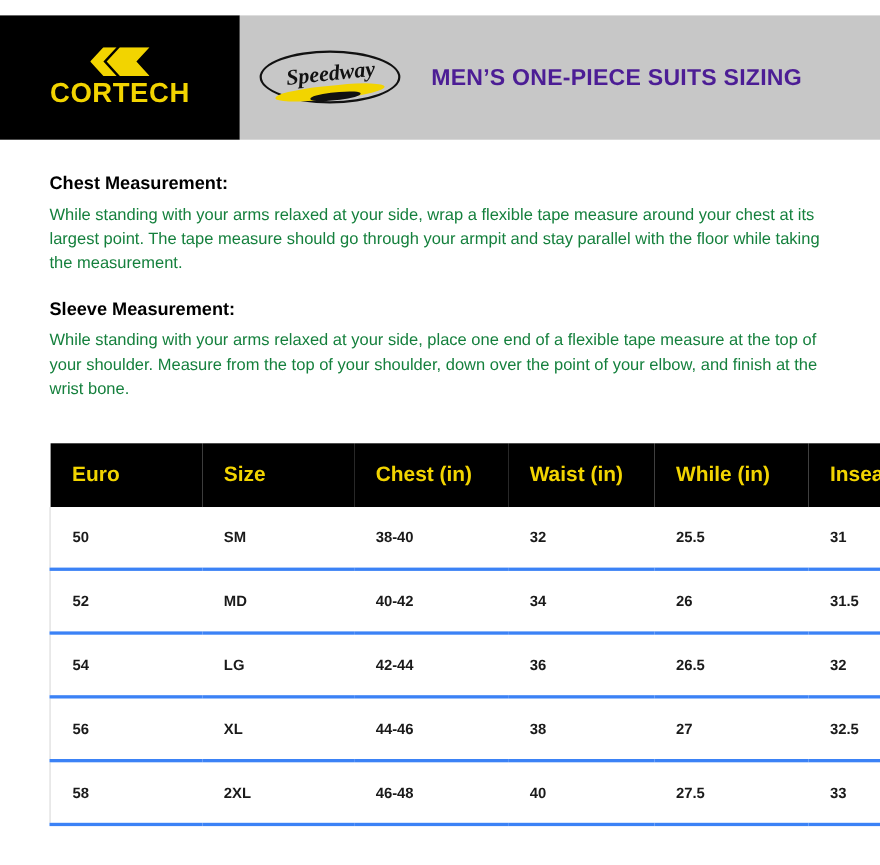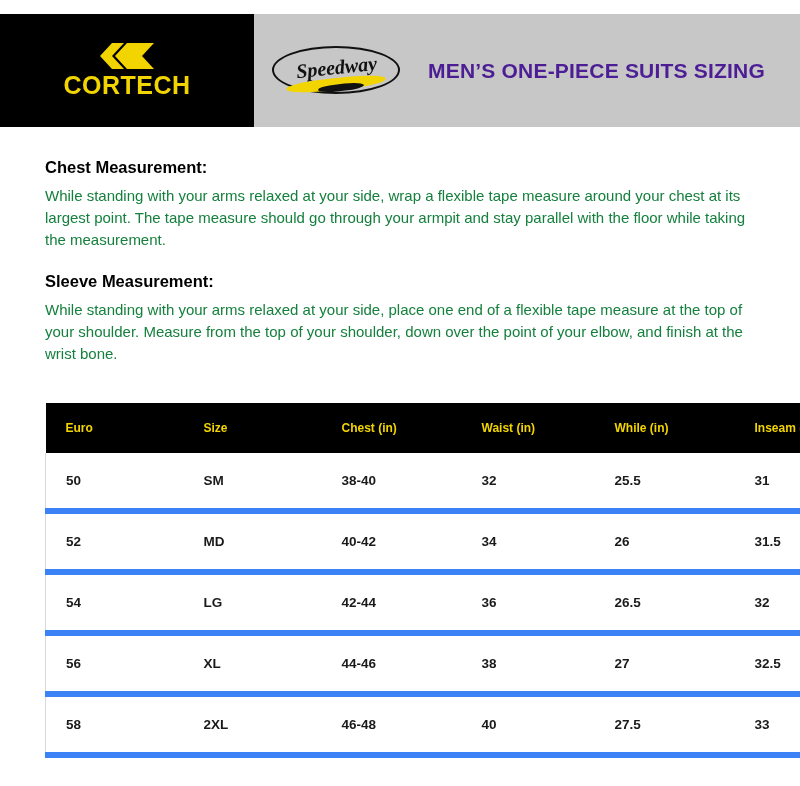--- a/index.html
+++ b/index.html
@@ -26,21 +26,21 @@
   .header {
     position: absolute;
     left: 0;
     top: 14px;
     width: 800px;
     height: 113px;
     display: flex;
     align-items: stretch;
   }
   .header-left {
-    width: 254px;
+    width: 218px;
     background: #000000;
     display: flex;
     align-items: center;
     justify-content: center;
   }
   .header-right {
     flex: 1;
     background: #c7c7c7;
     display: flex;
     align-items: center;
@@ -154,33 +154,33 @@
     width: 712px;
   }
   table.size-table {
     width: 712px;
     border-collapse: collapse;
     table-layout: fixed;
   }
   table.size-table thead th {
     background: #000000;
     color: #f2d400;
-    font-size: 12px;
+    font-size: 19px;
     font-weight: bold;
     text-align: left;
     padding: 18px 0 18px 20px;
     border: none;
   }
   table.size-table tbody td {
     font-size: 13.5px;
     color: #1a1a1a;
     font-weight: bold;
     text-align: left;
     padding: 20px 0 20px 20px;
-    border-bottom: 6px solid #3b82f6;
+    border-bottom: 3px solid #3b82f6;
     border-left: 1px solid #d9d9d9;
     border-right: 1px solid #d9d9d9;
     background: #ffffff;
   }
   table.size-table tbody tr td:first-child {
     border-left: 1px solid #d9d9d9;
   }
   table.size-table tbody tr td:not(:first-child) {
     border-left: none;
   }

